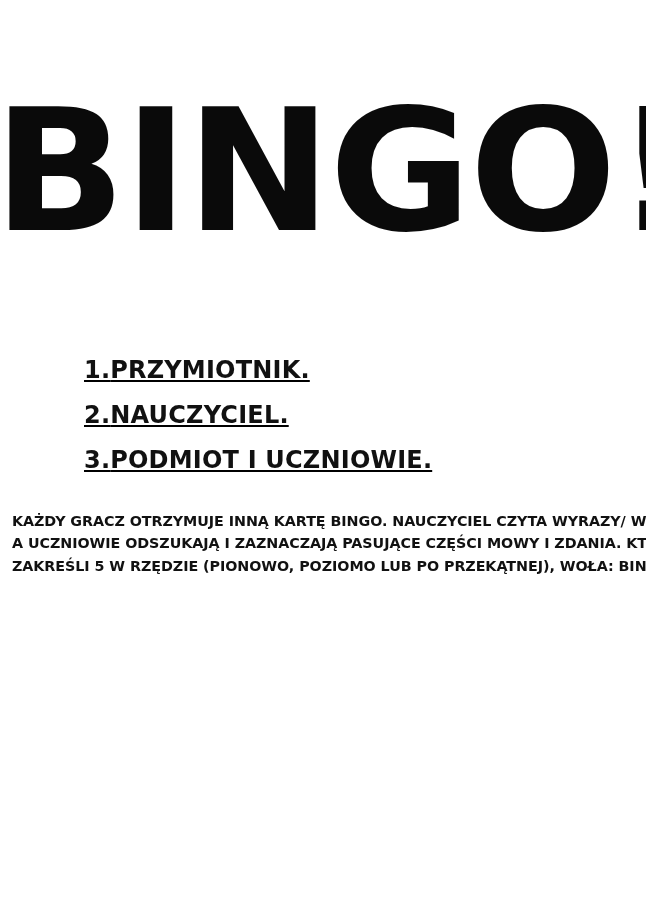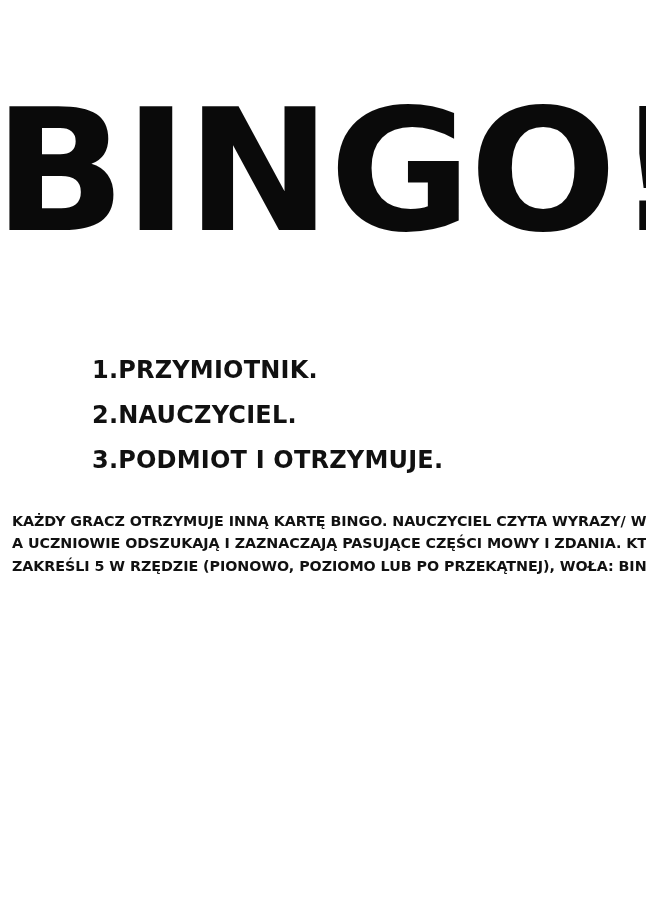--- a/index.html
+++ b/index.html
@@ -36,23 +36,24 @@
     letter-spacing: -2px;
     color: #0a0a0a;
     transform: scaleX(1.02);
     white-space: nowrap;
     -webkit-font-smoothing: antialiased;
   }
 
   
   .list {
     position: absolute;
-    left: 92px;
+    left: 84px;
     top: 358px;
     width: 520px;
+    text-decoration: underline;
   }
   .list-item {
     font-family: "DejaVu Sans", sans-serif;
     font-weight: bold;
     font-size: 24px;
     line-height: 1.0;
     letter-spacing: 0.2px;
     color: #111111;
     margin-bottom: 21px;
     white-space: nowrap;
@@ -96,21 +97,21 @@
 
     <div class="list-item">
       <span class="num">1.</span><span class="txt">PRZYMIOTNIK.</span>
     </div>
 
     <div class="list-item">
       <span class="num">2.</span><span class="txt">NAUCZYCIEL.</span>
     </div>
 
     <div class="list-item">
-      <span class="num">3.</span><span class="txt">PODMIOT I OTRZYMUJE.</span>
+      <span class="num">3.</span><span class="txt">PODMIOT I UCZNIOWIE.</span>
     </div>
 
   </div>
 
   <div class="instructions">
     <p>KAŻDY GRACZ OTRZYMUJE INNĄ KARTĘ BINGO. NAUCZYCIEL CZYTA WYRAZY/ WYRAŻENIA,</p>
     <p>A UCZNIOWIE ODSZUKAJĄ  I ZAZNACZAJĄ PASUJĄCE CZĘŚCI MOWY I ZDANIA. KTO PIERWSZY</p>
     <p>ZAKREŚLI  5  W RZĘDZIE (PIONOWO, POZIOMO LUB PO PRZEKĄTNEJ), WOŁA: BINGO!</p>
   </div>
 

